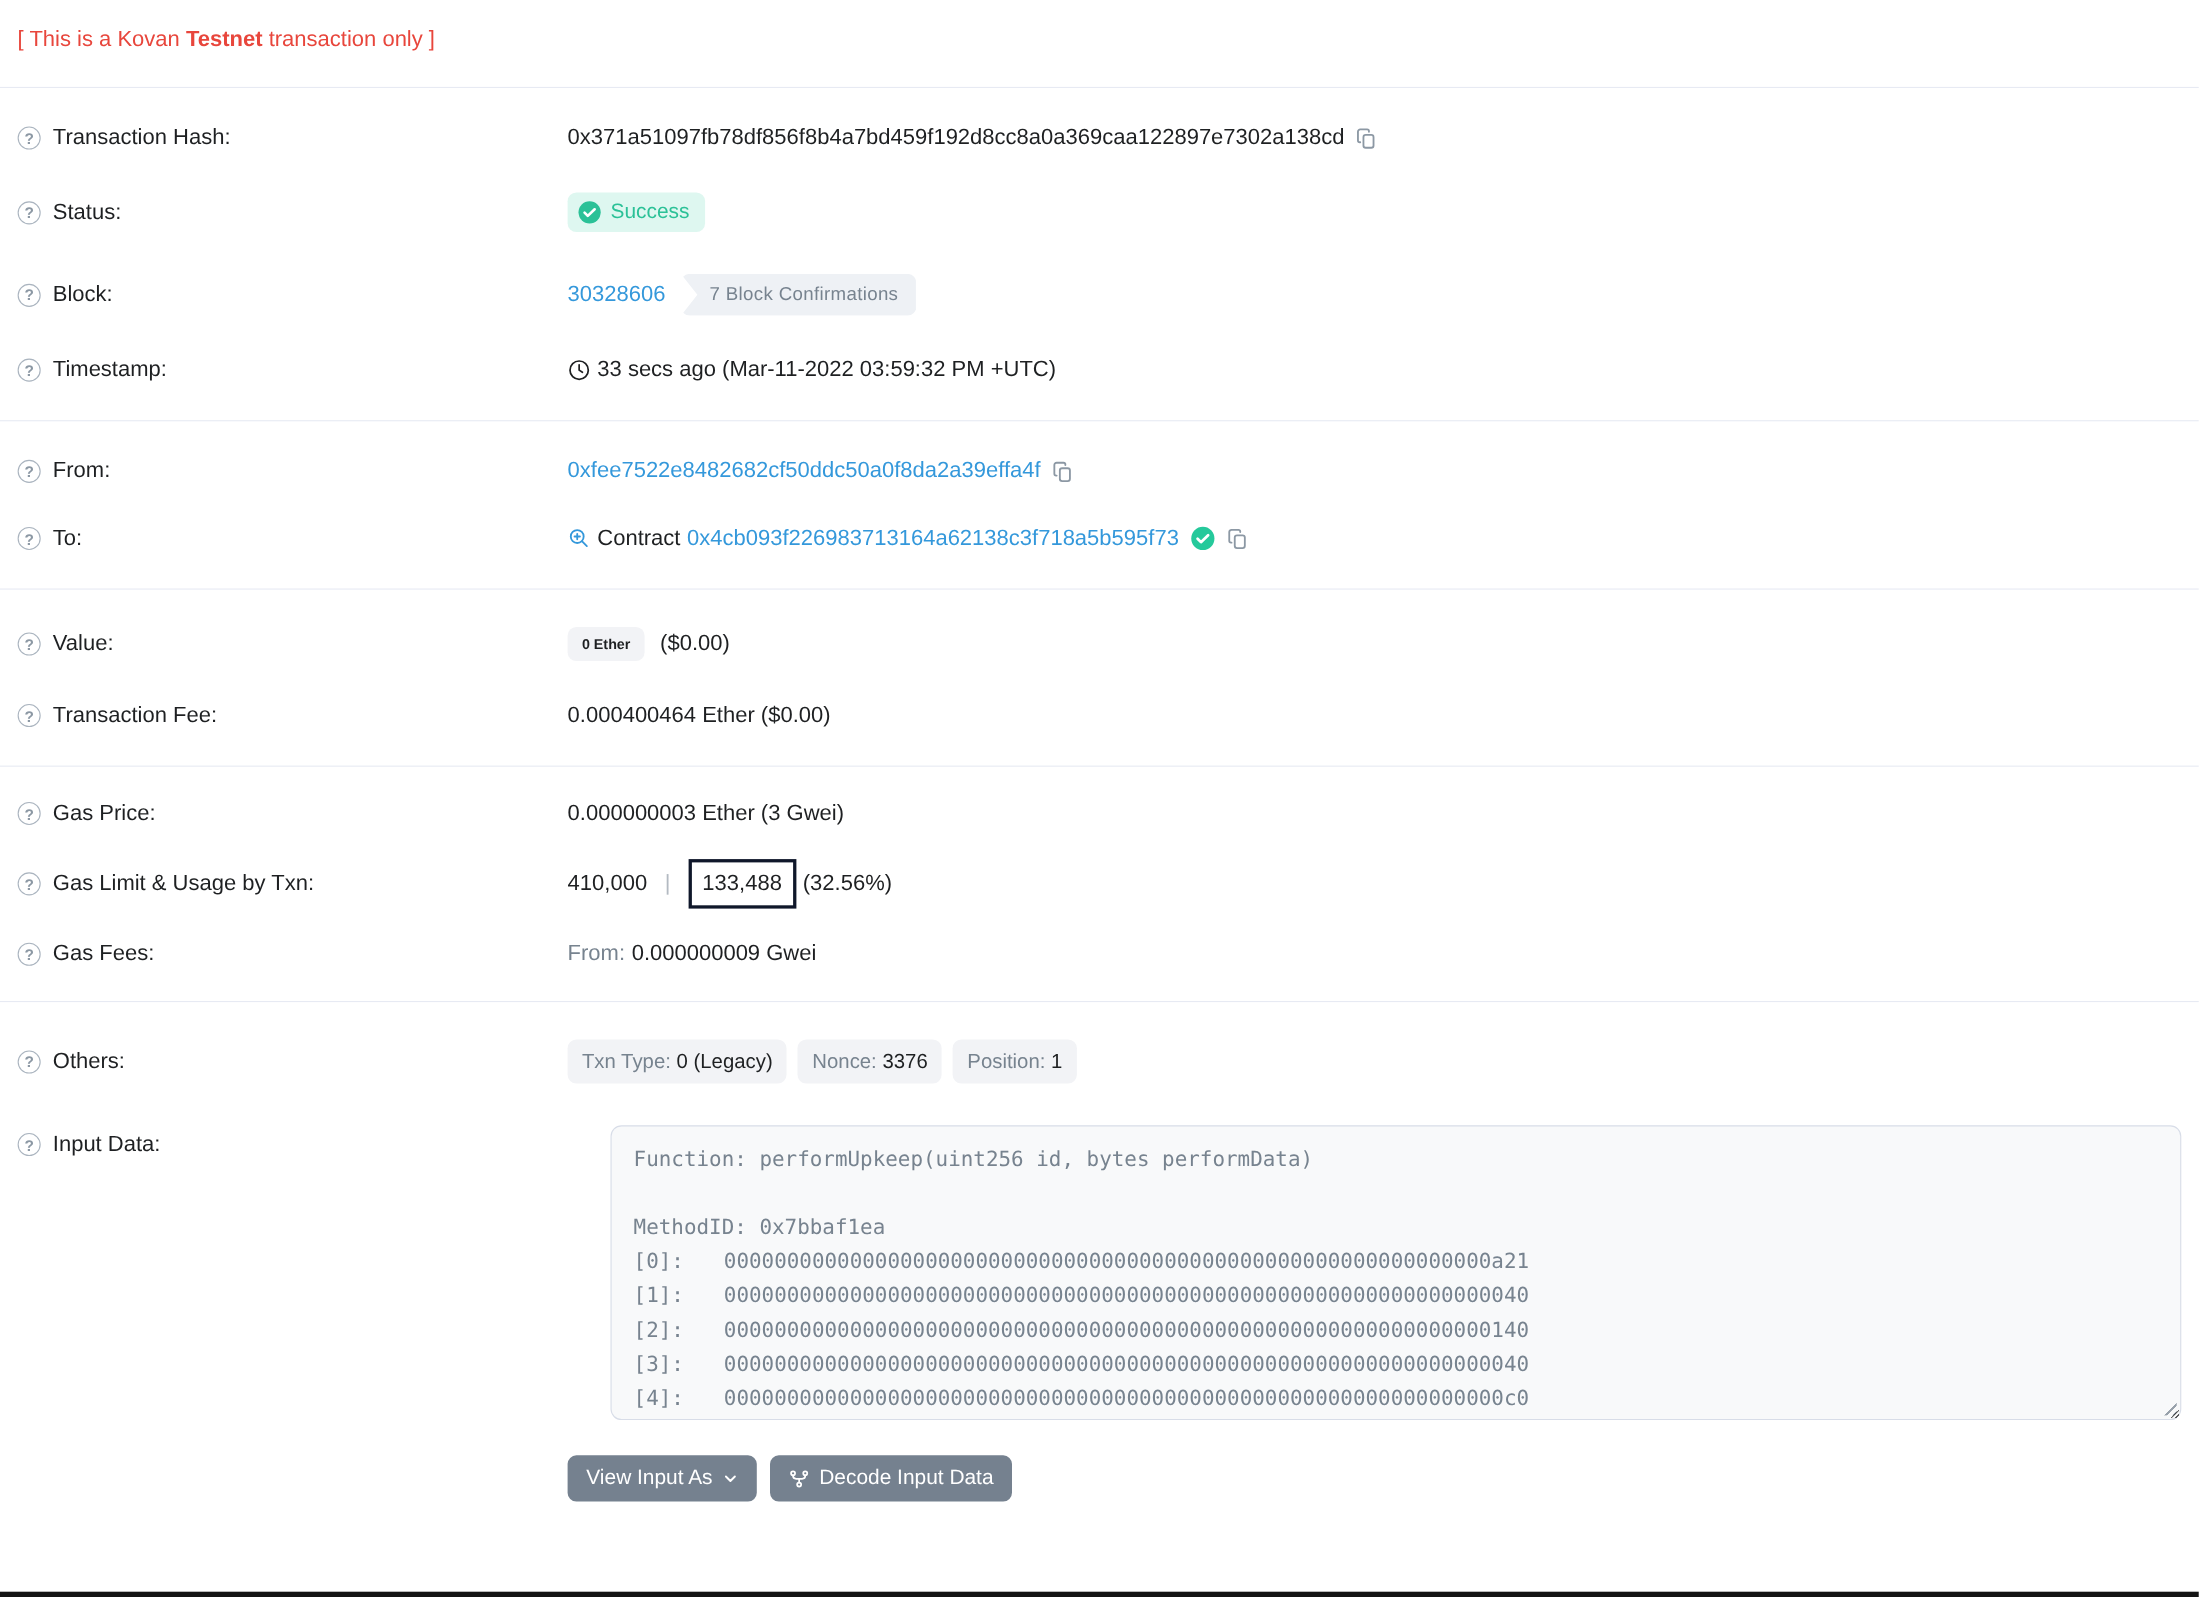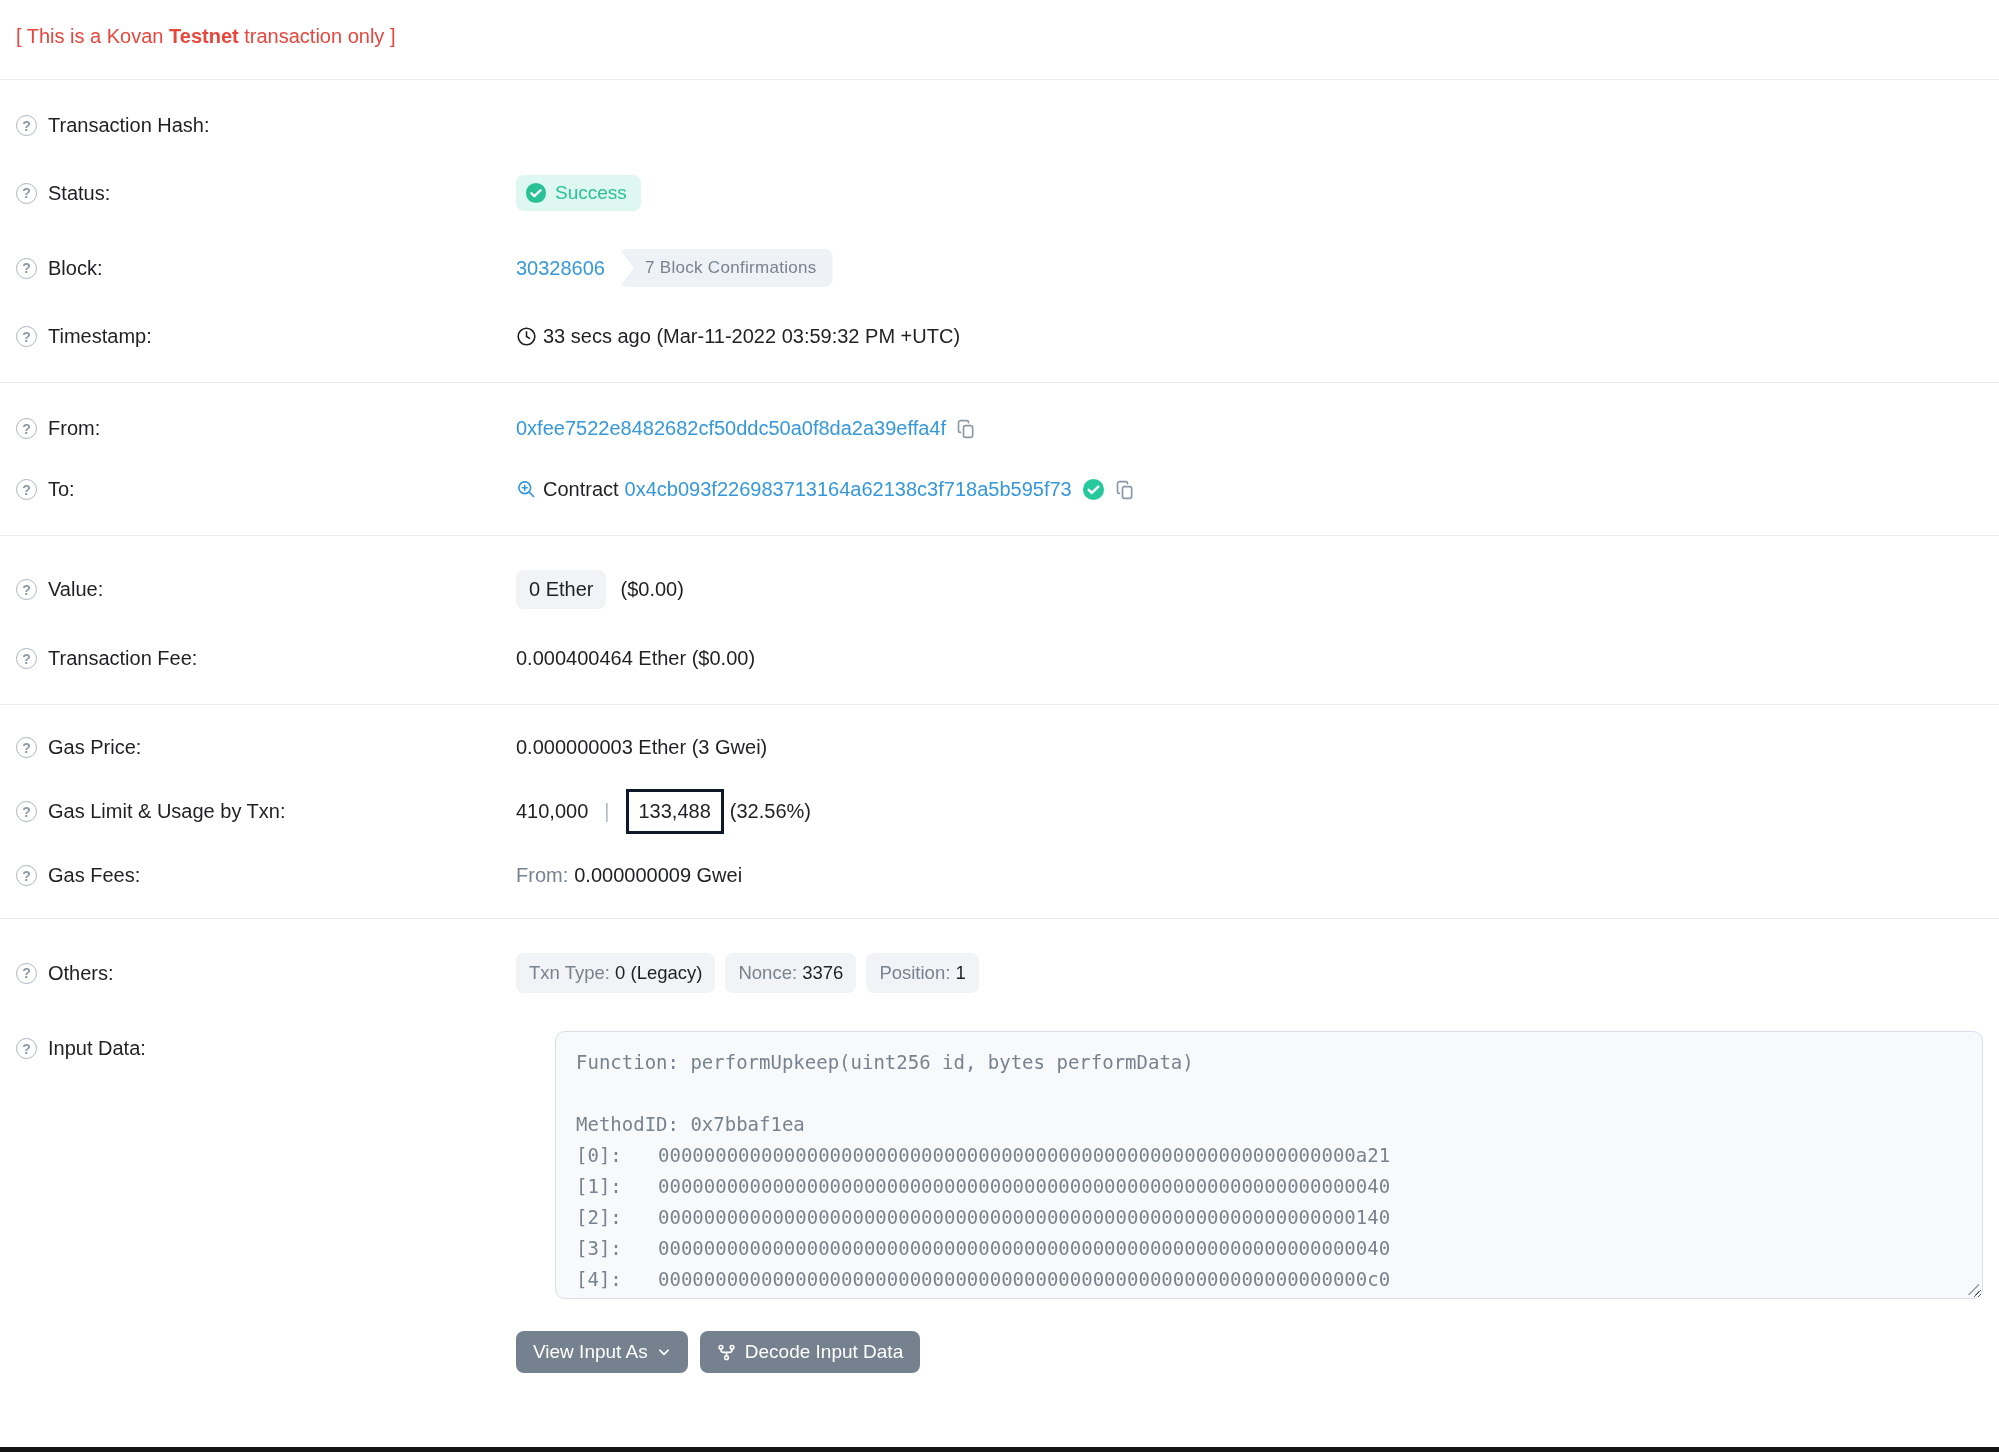--- a/index.html
+++ b/index.html
@@ -33,21 +33,21 @@
            font-size:14px; font-weight:700; display:inline-flex; align-items:center; justify-content:center; }
   .link { color:#3498db; text-decoration:none; cursor:pointer; }
   .copy-btn { background:none; border:none; cursor:pointer; color:#8c98a4; display:inline-flex; margin-left:10px; padding:0; }
 
   
   .badge-success { display:inline-flex; align-items:center; gap:8px; background:#def7f0; color:#2bc197;
                    font-size:19px; padding:7px 14px 7px 9px; border-radius:8px; }
   .tag-confirm { margin-left:14px; background:#eef1f5; color:#77838f; font-size:17px; letter-spacing:.3px;
                  padding:9px 16px 9px 26px; border-radius:8px;
                  clip-path:polygon(0 0, 100% 0, 100% 100%, 0 100%, 15px 50%); }
-  .badge-plain { background:#f2f3f6; border-radius:8px; padding:8px 13px; font-size:20px; color:#1e2022; }
+  .badge-plain { background:#f2f3f6; border-radius:8px; padding:8px 13px; font-size:13px; color:#1e2022;font-weight:bold; }
   .badge-kv { background:#f2f3f6; border-radius:8px; padding:9px 13px; font-size:18.5px; margin-right:10px; }
   .badge-kv .k { color:#77838f; }
   .badge-kv .v { color:#1e2022; font-weight:500; }
 
   .sep-pipe { color:#b3bac2; margin:0 16px; }
   .annotation-box { display:inline-block; border:3px solid #0f172a; padding:8px 10px; margin:-8px 0; }
   .muted { color:#77838f; }
   .gap6 { margin-left:6px; }
   .gap10 { margin-left:10px; }
 
@@ -78,20 +78,29 @@
 
   <div class="banner"><span>[ This is a Kovan </span><b>Testnet</b><span> transaction only ]</span></div>
   <div class="divider"></div>
 
   <div class="section">
     <div class="row">
       <div class="label">
           <span class="qicon">?</span>
           <span>Transaction Hash:</span>
         </div>
+      <div class="value">
+        <span>0x371a51097fb78df856f8b4a7bd459f192d8cc8a0a369caa122897e7302a138cd</span>
+        <button class="copy-btn">
+          <svg width="20" height="20" viewBox="0 0 24 24" fill="none" stroke="currentColor" stroke-width="2" stroke-linecap="round" stroke-linejoin="round">
+              <rect x="9" y="8" width="11" height="14" rx="2.5"></rect>
+              <path d="M5.5 16H5a2 2 0 0 1-2-2V4.5a2.5 2.5 0 0 1 2.5-2.5H13a2 2 0 0 1 2 2v.5"></path>
+            </svg>
+        </button>
+      </div>
     </div>
     <div class="row">
       <div class="label">
           <span class="qicon">?</span>
           <span>Status:</span>
         </div>
       <div class="value">
         <span class="badge-success">
           <svg width="22" height="22" viewBox="0 0 24 24">
               <circle cx="12" cy="12" r="11" fill="#2bc197"></circle>

